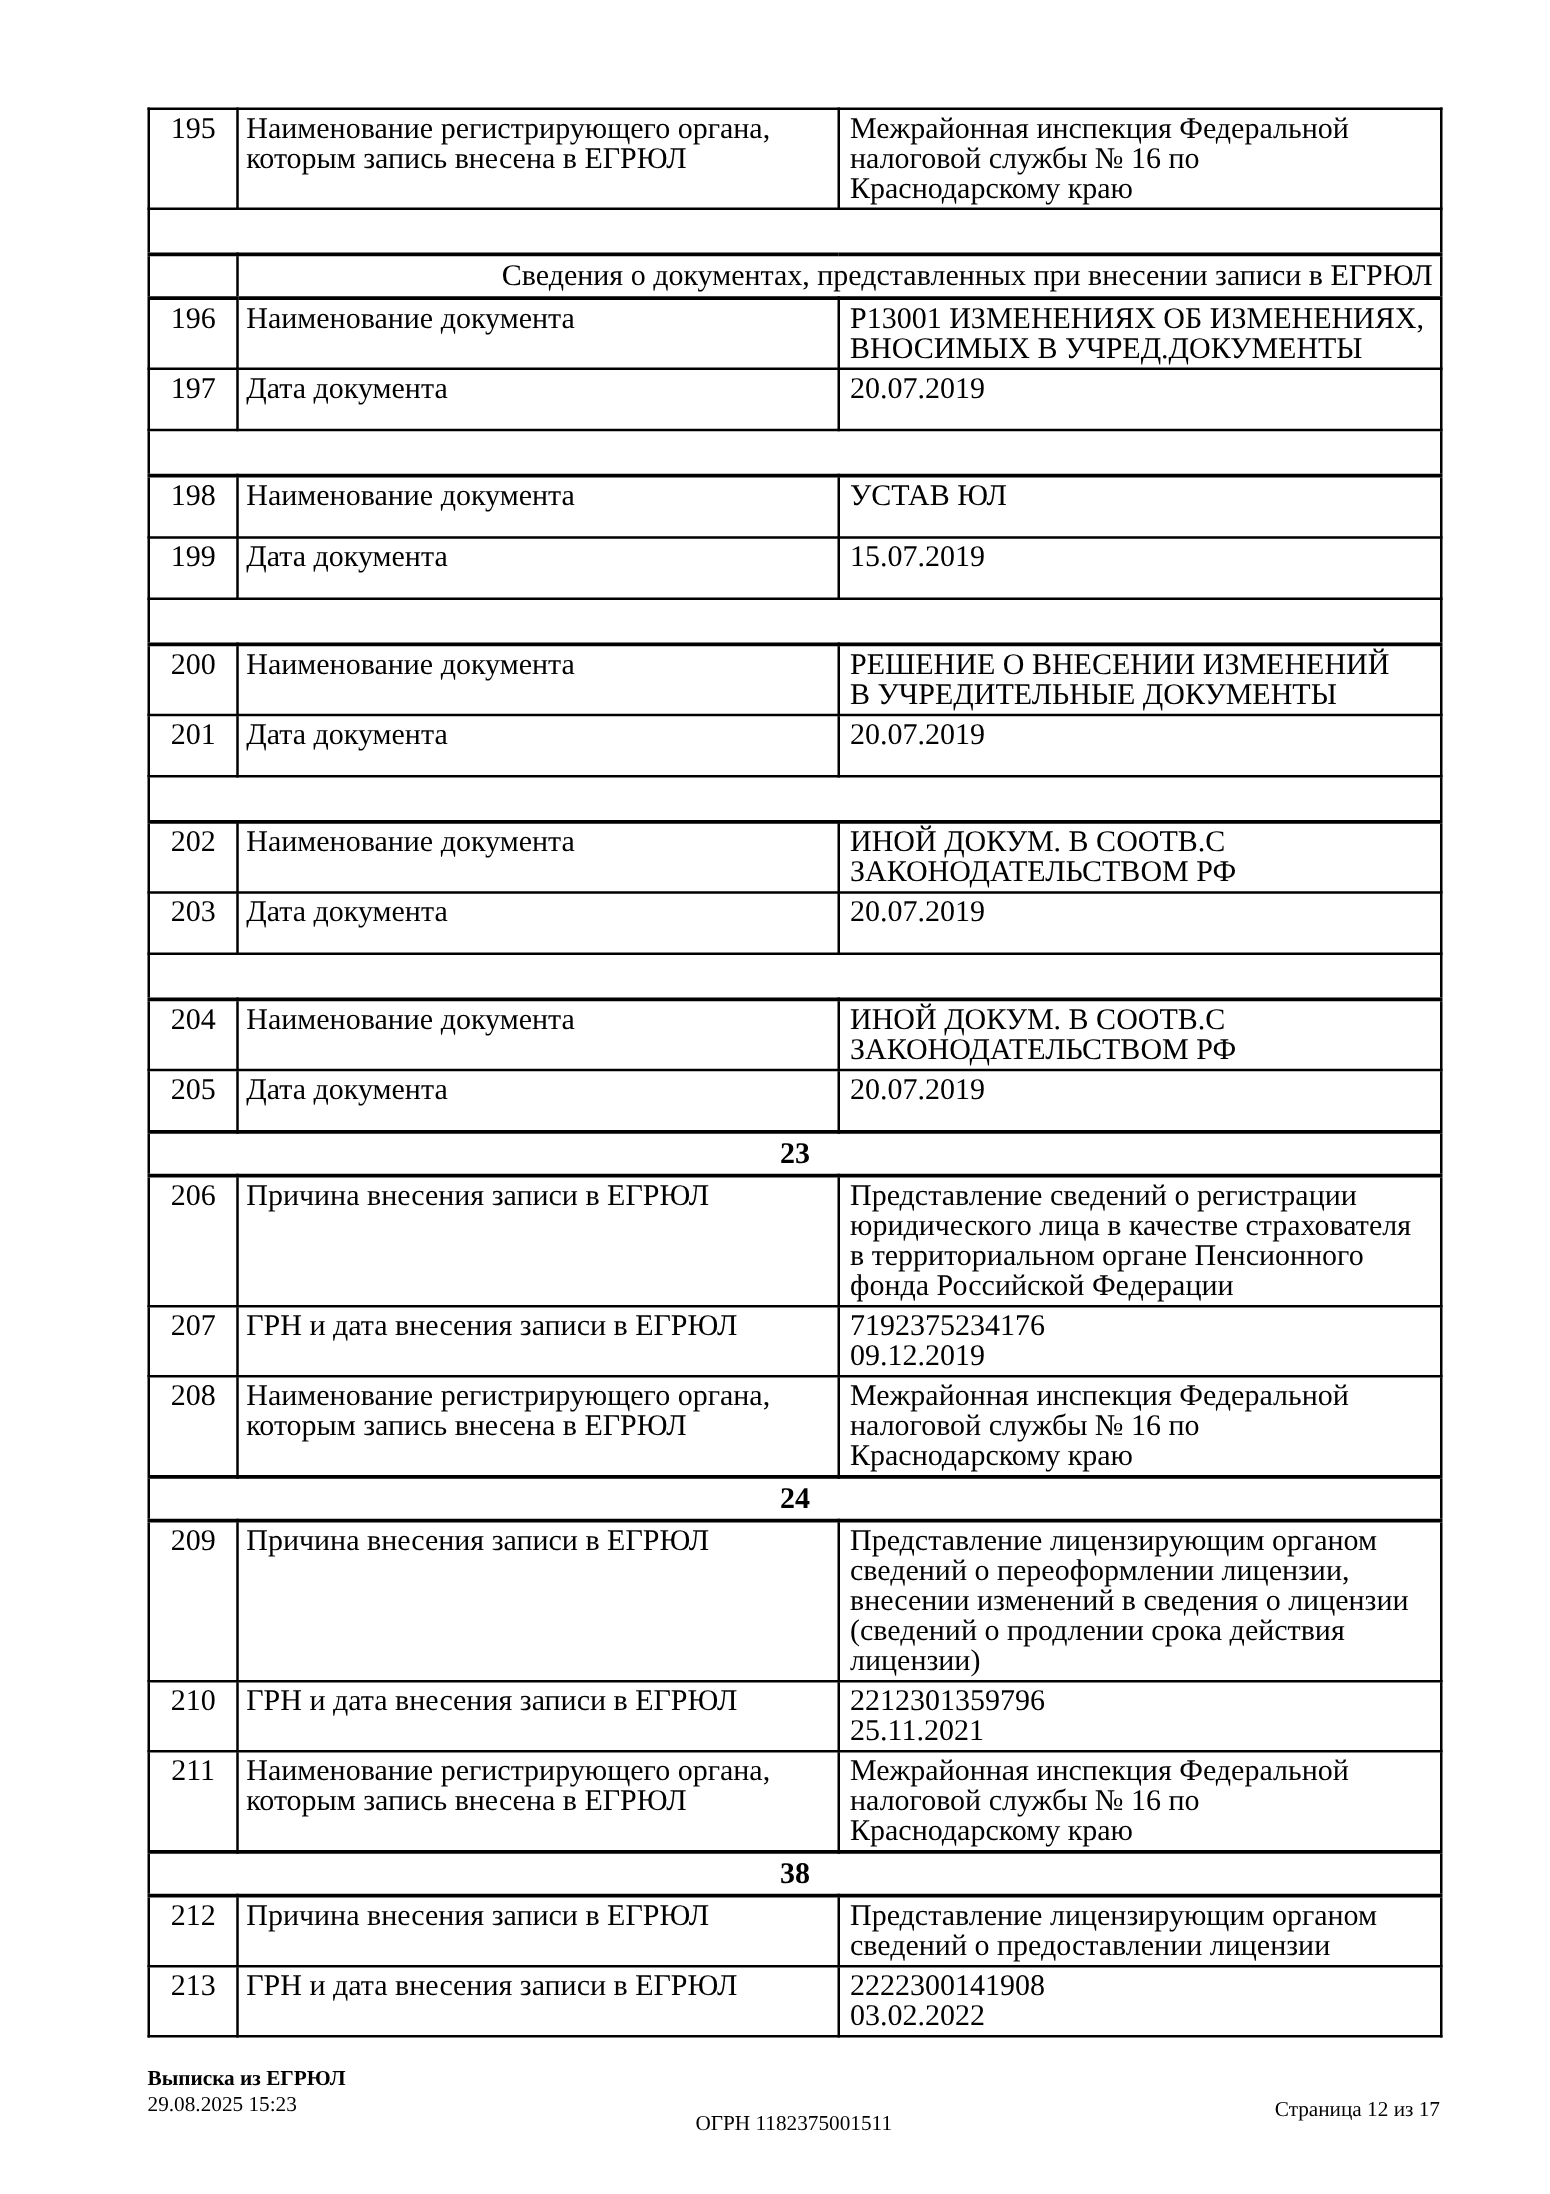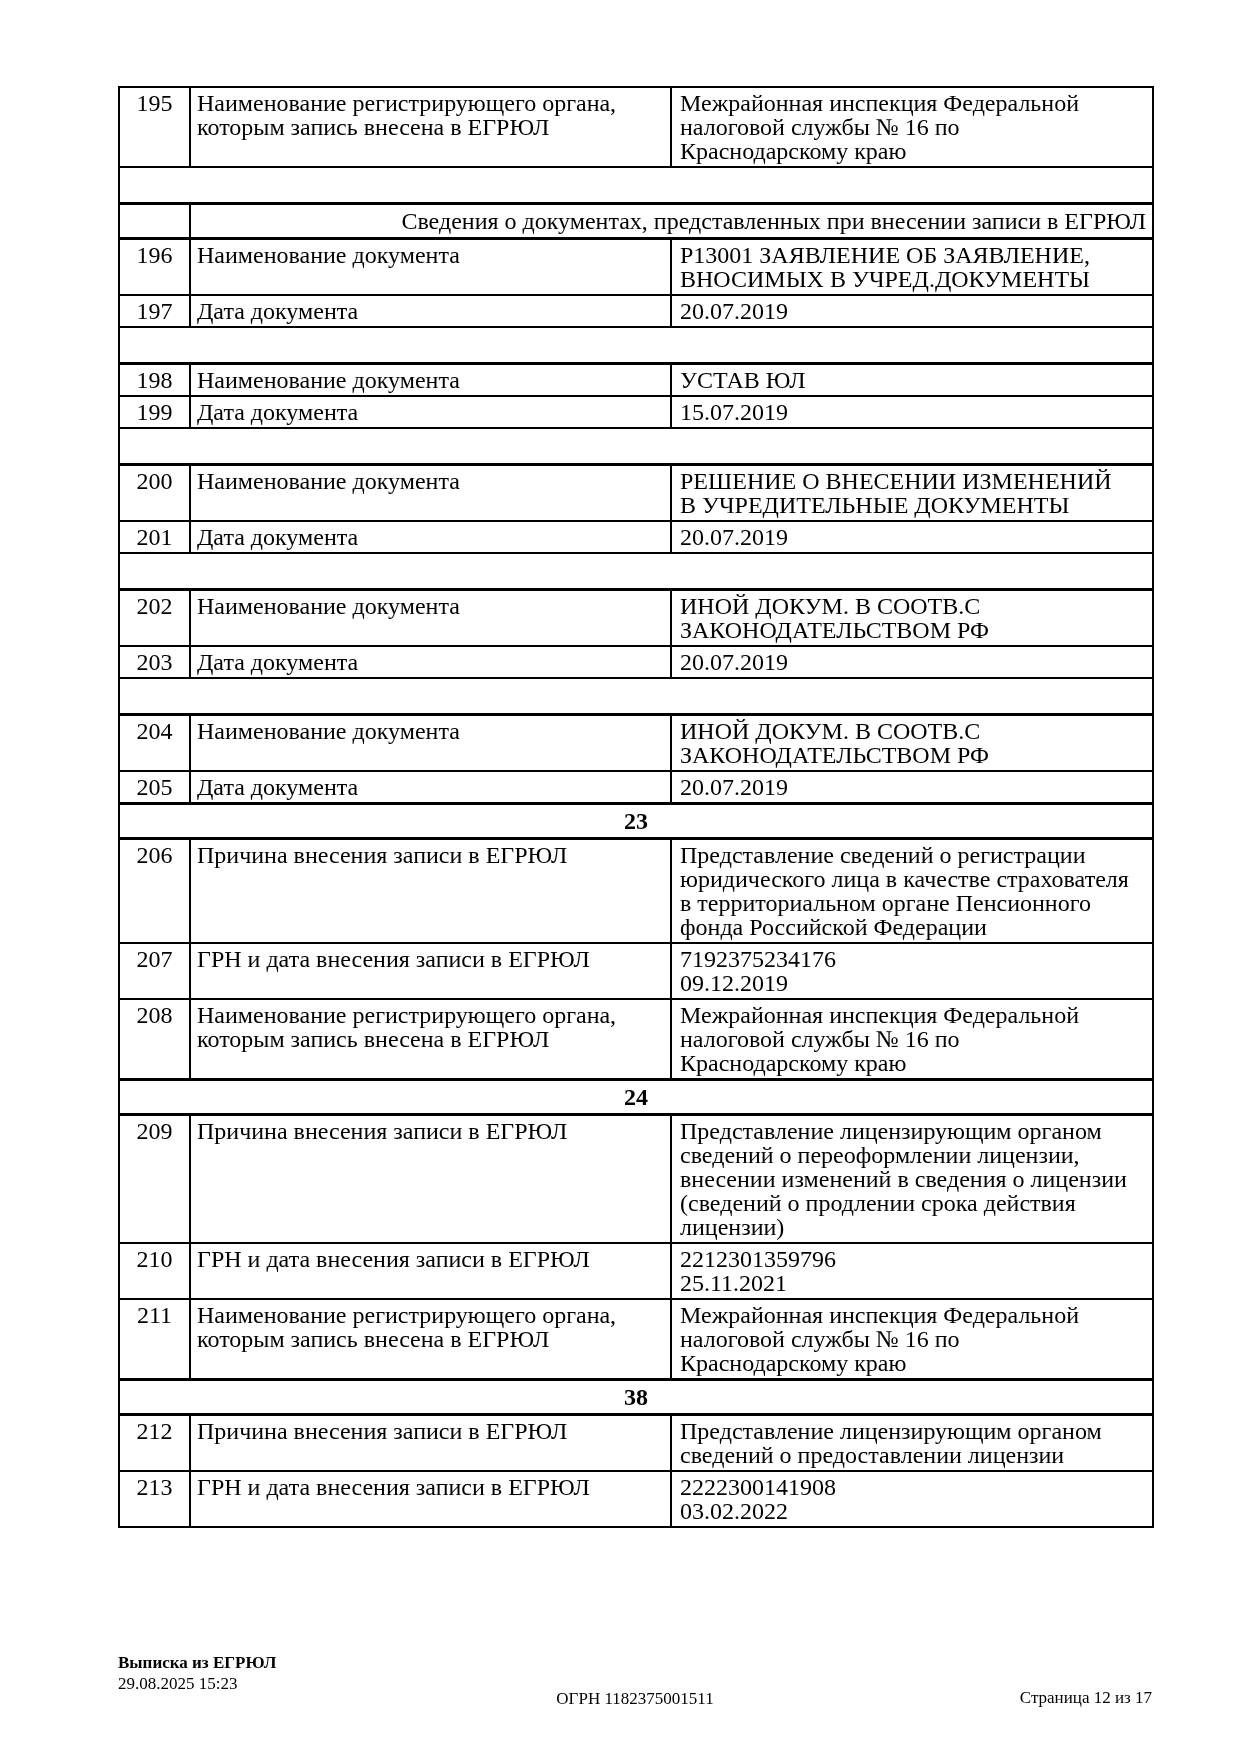--- a/index.html
+++ b/index.html
@@ -30,21 +30,21 @@
     border: 2px solid #000000;
     vertical-align: top;
     white-space: pre-line;
     overflow: hidden;
   }
   td.c-num {
     text-align: center;
     padding: 3px 2px;
   }
   td.c-label {
-    padding: 3px 6px 3px 6px;
+    padding: 3px 6px 20px 6px;
   }
   td.c-value {
     padding: 3px 6px 3px 8px;
   }
   tr.r-sub td.c-subtext {
     padding: 4px 6px 4px 6px;
     text-align: right;
   }
   tr.r-sub td {
     border-bottom-width: 3px;
@@ -86,21 +86,21 @@
   .footer-ogrn {
     position: absolute;
     left: 0;
     width: 100%;
     text-align: center;
     top: 15px;
   }
   .footer-page {
     position: absolute;
     right: 0;
-    top: 14px;
+    top: 4px;
   }
 </style>
 </head>
 <body>
 
 <div class="page">
 
   <table class="egrul">
     <colgroup>
       <col style="width:71px">
@@ -119,21 +119,21 @@
         <tr class="r-spacer">
           <td class="c-spacer" colspan="3"></td>
         </tr>
         <tr class="r-sub">
           <td class="c-num"></td>
           <td class="c-subtext" colspan="2">Сведения о документах, представленных при внесении записи в ЕГРЮЛ</td>
         </tr>
         <tr class="r-data">
           <td class="c-num">196</td>
           <td class="c-label">Наименование документа</td>
-          <td class="c-value">Р13001 ЗАЯВЛЕНИЕ ОБ ЗАЯВЛЕНИЕ,
+          <td class="c-value">Р13001 ИЗМЕНЕНИЯХ ОБ ИЗМЕНЕНИЯХ,
 ВНОСИМЫХ В УЧРЕД.ДОКУМЕНТЫ</td>
         </tr>
         <tr class="r-data">
           <td class="c-num">197</td>
           <td class="c-label">Дата документа</td>
           <td class="c-value">20.07.2019</td>
         </tr>
         <tr class="r-spacer">
           <td class="c-spacer" colspan="3"></td>
         </tr>

